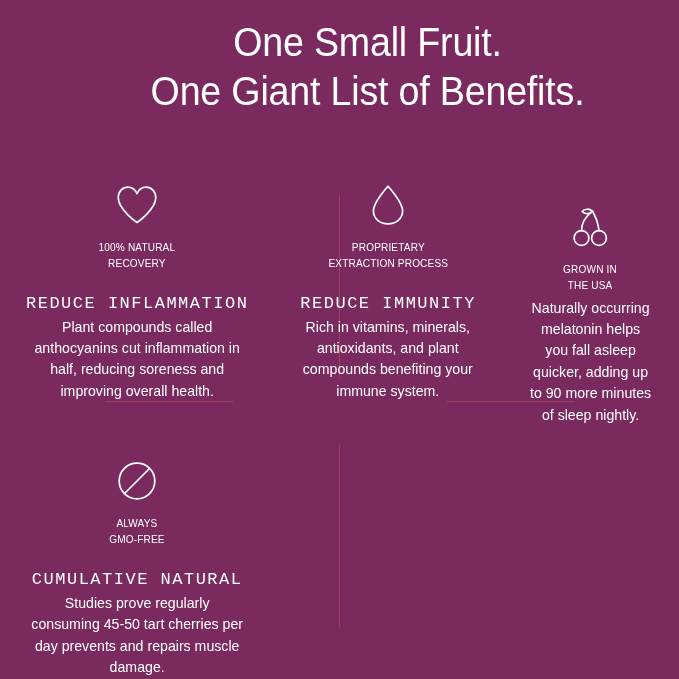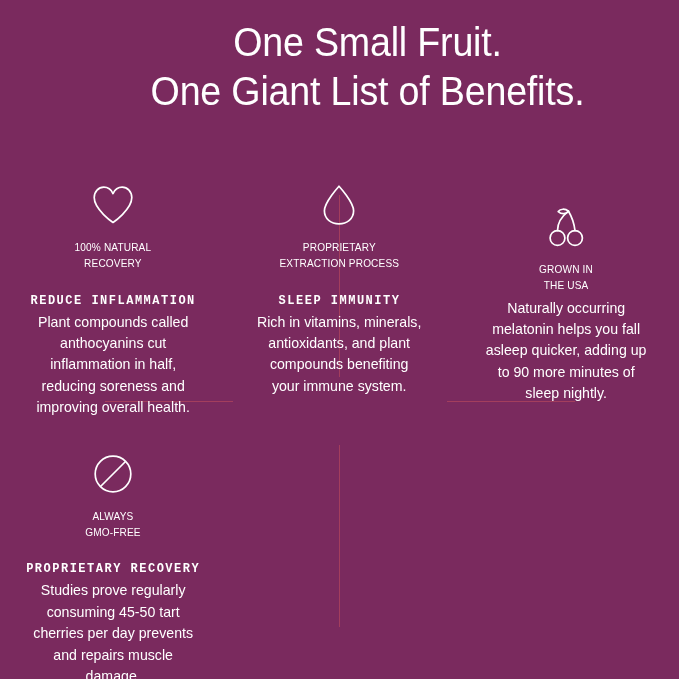--- a/index.html
+++ b/index.html
@@ -85,22 +85,22 @@
     letter-spacing: 0.15px;
     text-align: center;
     color: #ffffff;
     transform: scaleX(0.96);
   }
 
   
   .subhead {
     margin-top: 22px;
     font-family: "Liberation Mono", monospace;
-    font-size: 12px;
-    font-weight: 700;
+    font-size: 17px;
+    font-weight: 400;
     letter-spacing: 1.5px;
     text-align: center;
     white-space: nowrap;
     color: #ffffff;
   }
 
   
   .body-copy {
     margin-top: 4px;
     font-size: 14.6px;
@@ -165,21 +165,21 @@
     <div class="cell">
       <div class="icon-wrap">
         <svg width="34" height="42" viewBox="0 0 34 42" fill="none" stroke="#ffffff" stroke-width="1.7" stroke-linejoin="round" stroke-linecap="round">
           <path d="M17 2.2 C17 2.2 2.4 18.2 2.4 26.8 C2.4 34.9 9.0 39.8 17 39.8 C25.0 39.8 31.6 34.9 31.6 26.8 C31.6 18.2 17 2.2 17 2.2 Z"></path>
         </svg>
       </div>
       <div class="eyebrow">
         <div>PROPRIETARY</div>
         <div>EXTRACTION PROCESS</div>
       </div>
-      <div class="subhead">SLEEP IMMUNITY</div>
+      <div class="subhead">REDUCE IMMUNITY</div>
       <div class="body-copy">Rich in vitamins, minerals, antioxidants, and plant compounds benefiting your immune system.</div>
     </div>
 
     <div class="cell cell-r2">
       <div class="icon-wrap">
         <svg width="42" height="42" viewBox="0 0 42 42" fill="none" stroke="#ffffff" stroke-width="1.7" stroke-linejoin="round" stroke-linecap="round">
           <circle cx="12.5" cy="32.0" r="7.4"></circle>
           <circle cx="30.0" cy="32.0" r="7.4"></circle>
           <path d="M12.5 24.6 C12.5 18.0 16.0 11.0 23.5 5.2"></path>
           <path d="M30.0 24.6 C29.2 18.0 27.0 11.0 23.5 5.2"></path>
@@ -197,18 +197,18 @@
       <div class="icon-wrap">
         <svg width="40" height="40" viewBox="0 0 40 40" fill="none" stroke="#ffffff" stroke-width="1.7" stroke-linejoin="round" stroke-linecap="round">
           <circle cx="20" cy="20" r="17.8"></circle>
           <line x1="8.0" y1="32.0" x2="32.0" y2="8.0"></line>
         </svg>
       </div>
       <div class="eyebrow">
         <div>ALWAYS</div>
         <div>GMO-FREE</div>
       </div>
-      <div class="subhead">PROPRIETARY RECOVERY</div>
+      <div class="subhead">CUMULATIVE NATURAL</div>
       <div class="body-copy">Studies prove regularly consuming 45-50 tart cherries per day prevents and repairs muscle damage.</div>
     </div>
 
   </div>
 </div>
 
 </body></html>

